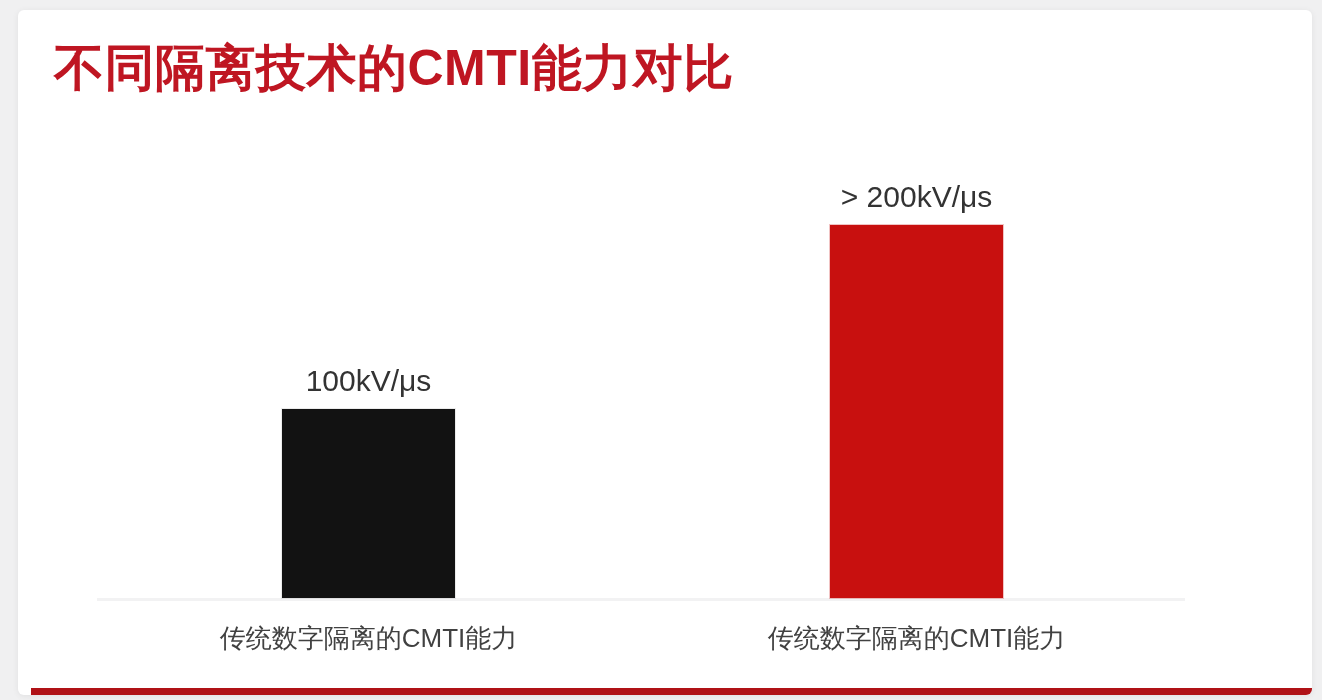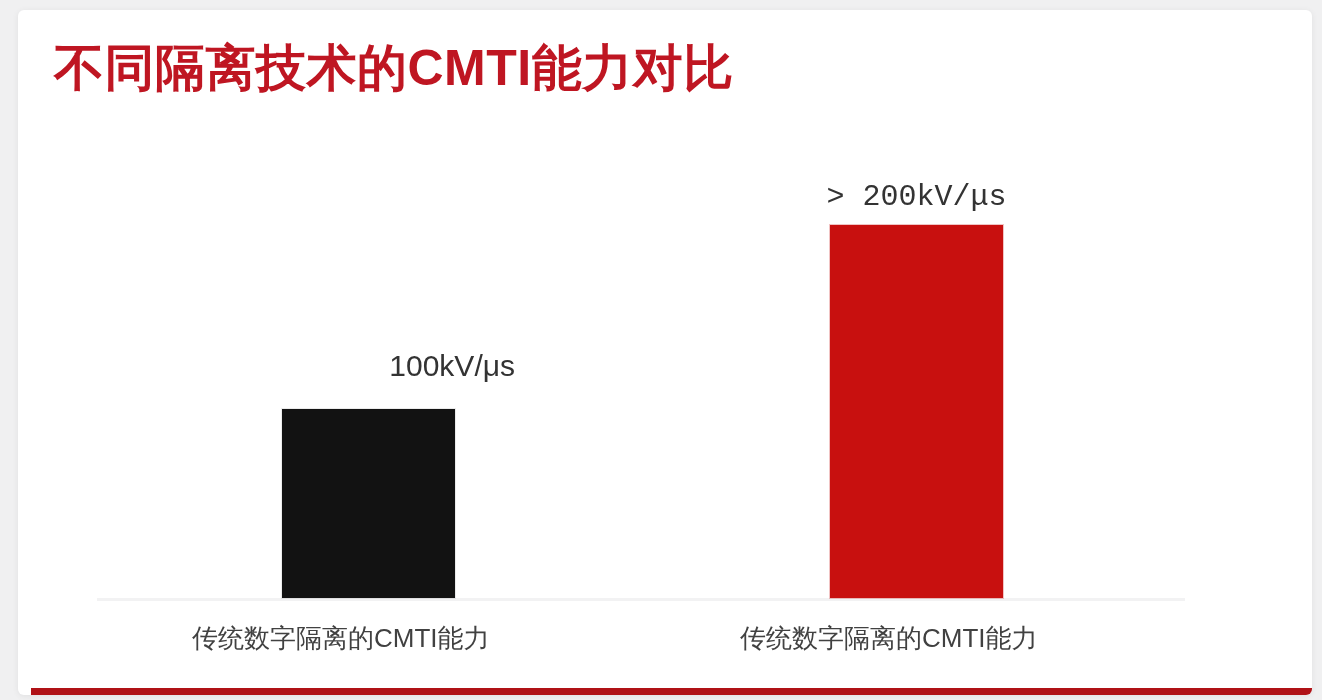--- a/index.html
+++ b/index.html
@@ -87,27 +87,28 @@
   .bar-value {
     position: absolute;
     left: -60px;
     width: 293px;
     text-align: center;
     font-size: 30px;
     color: #333333;
     white-space: nowrap;
   }
 
-  .bar-value.v1 { bottom: 215px; text-align: right; }
-  .bar-value.v2 { bottom: 384px; font-family: Liberation Mono, monospace; }
+  .bar-value.v1 { bottom: 200px; }
+  .bar-value.v2 { bottom: 384px; }
 
   .cat-label {
     position: absolute;
     left: -90px;
     width: 353px;
+    text-align: center;
     bottom: -58px;
     font-size: 26px;
     color: #414141;
     white-space: nowrap;
   }
 
   .bottom-accent {
     position: absolute;
     left: 13px;
     top: 678px;

